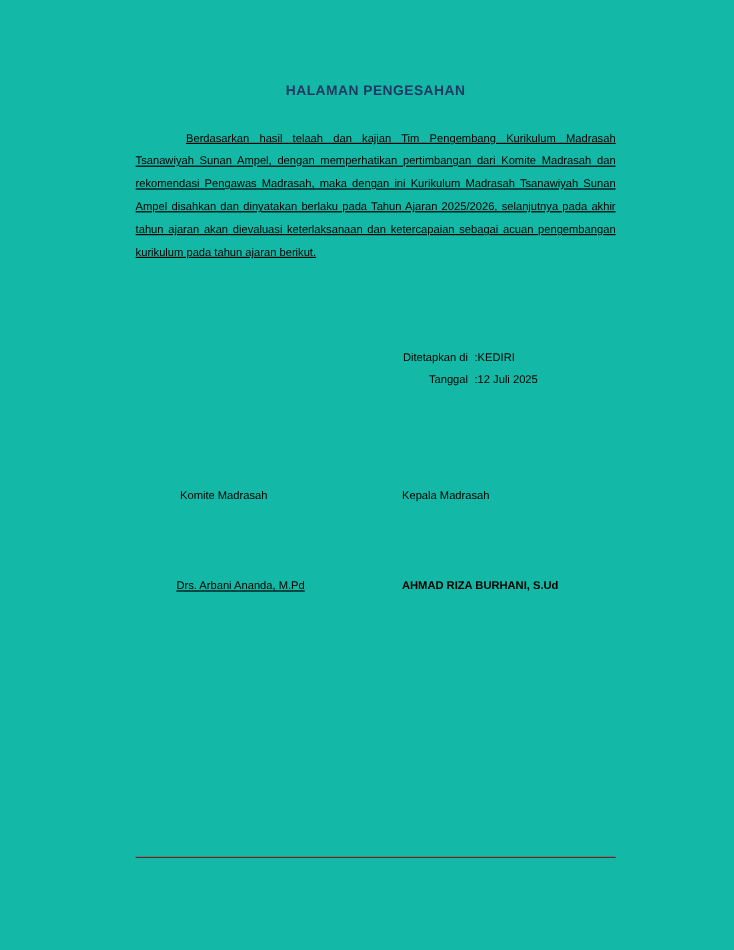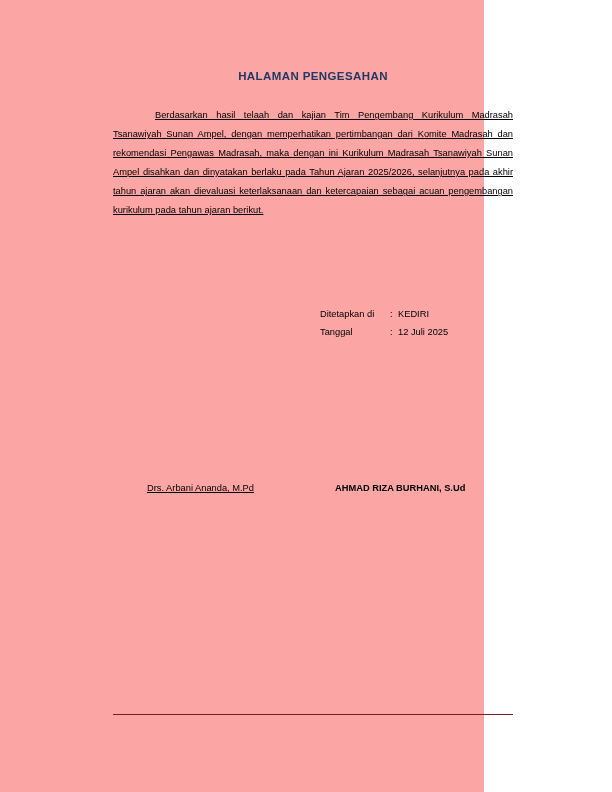--- a/index.html
+++ b/index.html
@@ -12,23 +12,23 @@
     height: 792px;
     font-family: "Liberation Sans", sans-serif;
     color: #000000;
     position: relative;
     overflow: hidden;
   }
   .page {
     position: absolute;
     left: 0;
     top: 0;
-    width: 484px;
+    width: 612px;
     height: 792px;
-    background: #fca5a5;
+    background: #14b8a6;
   }
   .content {
     position: absolute;
     left: 113px;
     top: 70px;
     width: 400px;
   }
   .doc-title {
     text-align: center;
     font-size: 11.5px;
@@ -43,23 +43,24 @@
     text-align: justify;
     text-justify: inter-word;
     text-indent: 42px;
     margin: 0;
     color: #000000;
     text-decoration: underline;
   }
   .place-block {
     position: absolute;
     left: 320px;
-    top: 305px;
+    top: 289px;
     font-size: 9.3px;
     line-height: 1.95;
+    text-align: right;
   }
   .place-row {
     display: flex;
   }
   .place-label {
     width: 70px;
     white-space: pre;
   }
   .place-sep {
     width: 8px;
@@ -161,20 +162,26 @@
       <span class="place-sep">:</span>
       <span class="place-value">KEDIRI</span>
     </div>
     <div class="place-row">
       <span class="place-label">Tanggal</span>
       <span class="place-sep">:</span>
       <span class="place-value">12 Juli 2025</span>
     </div>
   </div>
 
+  <div class="signature-area">
+    <div class="sig-row">
+      <span class="sig-left">Komite Madrasah</span>
+      <span class="sig-right">Kepala Madrasah</span>
+    </div>
+  </div>
 
   <div class="names-row">
     <span class="name-left">Drs. Arbani Ananda, M.Pd</span>
     <span class="name-right">AHMAD RIZA BURHANI, S.Ud</span>
   </div>
 
   <div class="footer">
     <hr class="footer-rule">
   </div>
 

